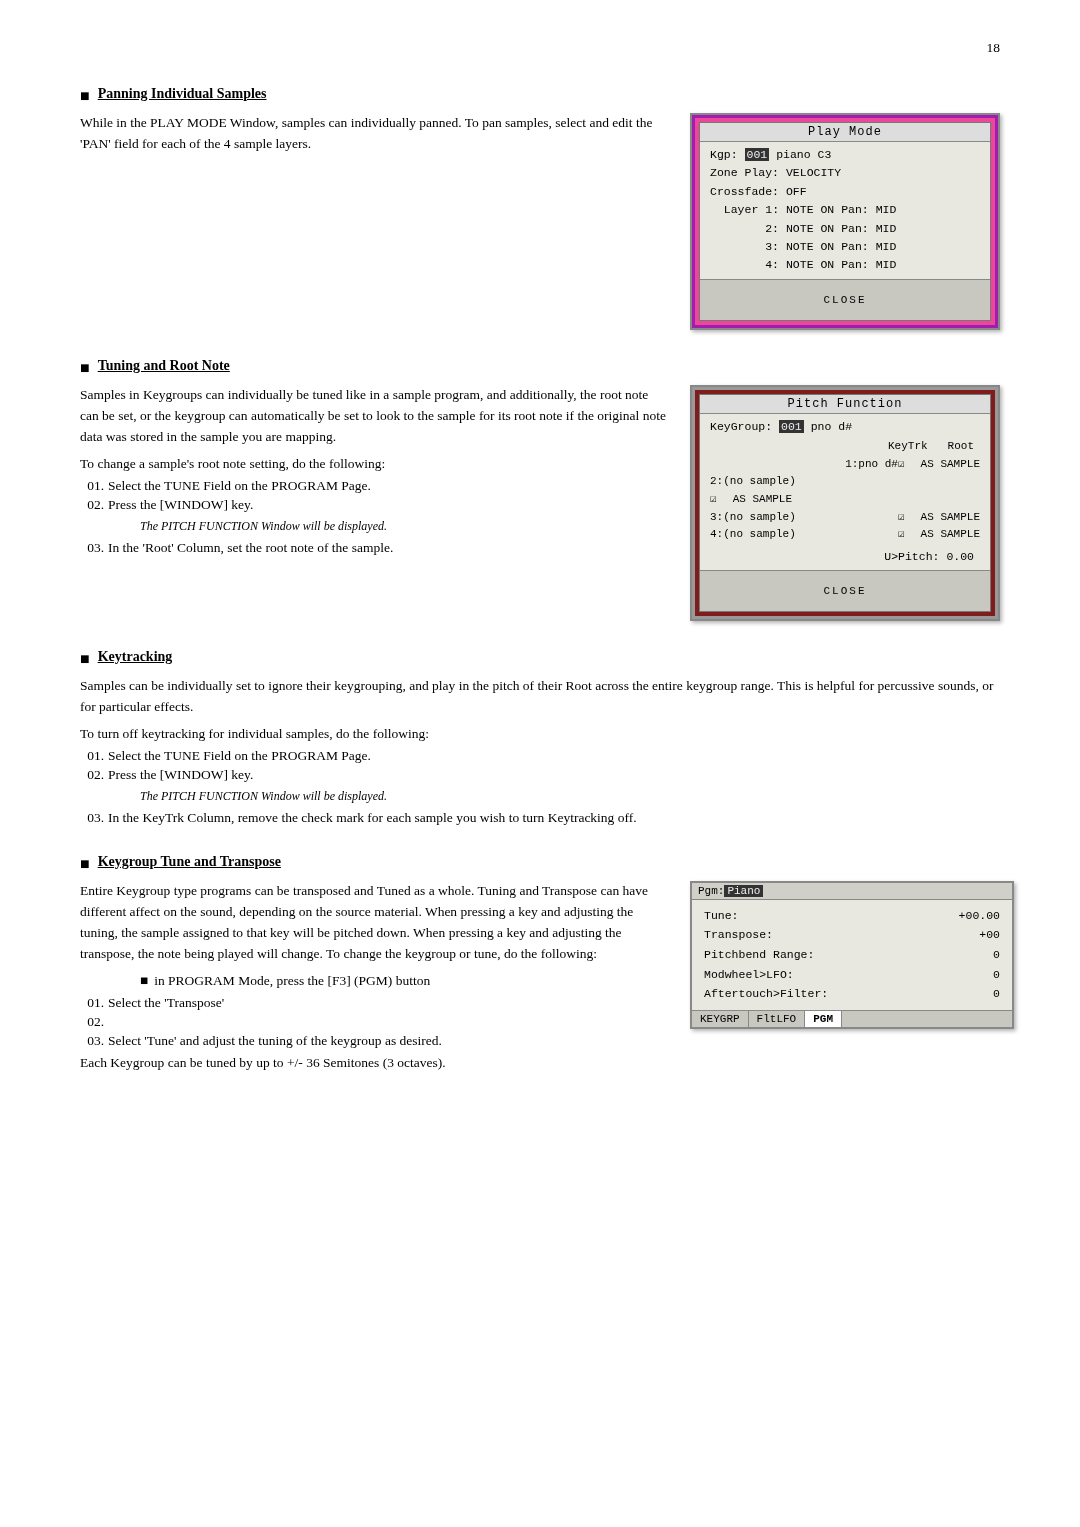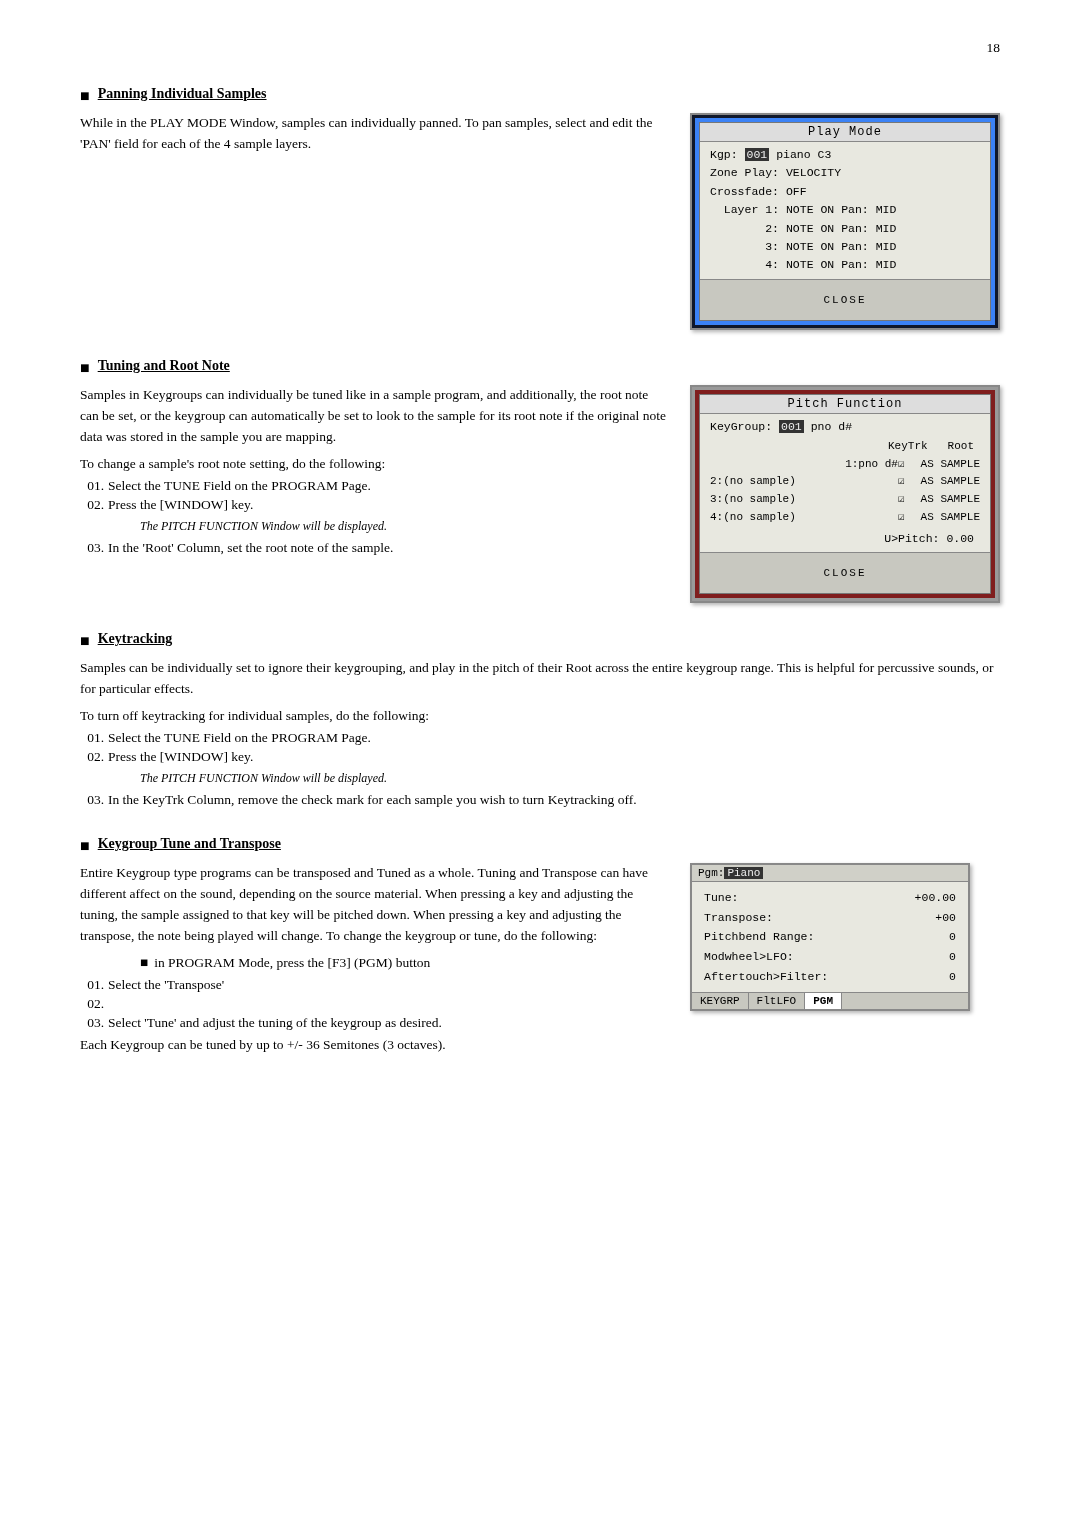--- a/index.html
+++ b/index.html
@@ -116,21 +116,21 @@
       align-items: flex-start;
       gap: 6px;
       margin-bottom: 4px;
     }
     .pgm-widget {
       border: 2px solid #888;
       background: #e8e8e0;
       font-family: 'Courier New', Courier, monospace;
       font-size: 11.5px;
       box-shadow: 2px 2px 4px rgba(0,0,0,0.3);
-      width: 280px;
+      width: 324px;
     }
     .pgm-title {
       background: #d0d0c8;
       border-bottom: 1px solid #888;
       padding: 2px 6px;
       font-size: 11px;
     }
     .pgm-body {
       padding: 6px 12px;
       line-height: 1.7;
@@ -160,21 +160,21 @@
   <div class="section-header">
     <span class="section-bullet">■</span>
     <span class="section-title">Panning Individual Samples</span>
   </div>
   <div class="two-col">
     <div class="text-col">
       <div class="section-body">While in the PLAY MODE Window, samples can individually panned.  To pan samples, select and edit the 'PAN' field for each of the 4 sample layers.</div>
     </div>
     <div class="widget-col">
       <div class="lcd-widget">
-        <div style="border: 3px solid #0f172a; background: #3b82f6; padding: 4px;">
+        <div style="border: 3px solid #a21caf; background: #ec4899; padding: 4px;">
           <div style="border: 1px solid #777; background: #c8c8c0;">
             <div style="display: flex; align-items: center; justify-content: center; padding: 2px 0; border-bottom: 1px solid #888; background: #ddd;">
               <span style="font-family: 'Courier New', monospace; font-size: 12px; letter-spacing: 1px;">Play Mode</span>
             </div>
             <div class="lcd-content" style="padding: 4px 10px;">
               <div>
                 <span>Kgp:</span>
                 <span class="lcd-invert">001</span>
                 <span> piano C3</span>
               </div>
@@ -249,21 +249,21 @@
                 <span>KeyTrk</span>
                 <span>Root</span>
               </div>
               <div style="display:flex; justify-content:flex-end; font-size:11px;">
                 <span><span>1:</span><span>pno d#</span></span>
                 <span style="display:flex; gap: 16px;">
                   <span>☑</span>
                   <span>AS SAMPLE</span>
                 </span>
               </div>
-              <div style="display:flex; justify-content:space-between; font-size:11px;">
+              <div style="display:flex; justify-content:space-between; font-size:11px;flex-direction:column;">
                 <span><span>2:</span><span>(no sample)</span></span>
                 <span style="display:flex; gap: 16px;">
                   <span>☑</span>
                   <span>AS SAMPLE</span>
                 </span>
               </div>
               <div style="display:flex; justify-content:space-between; font-size:11px;">
                 <span><span>3:</span><span>(no sample)</span></span>
                 <span style="display:flex; gap: 16px;">
                   <span>☑</span>

